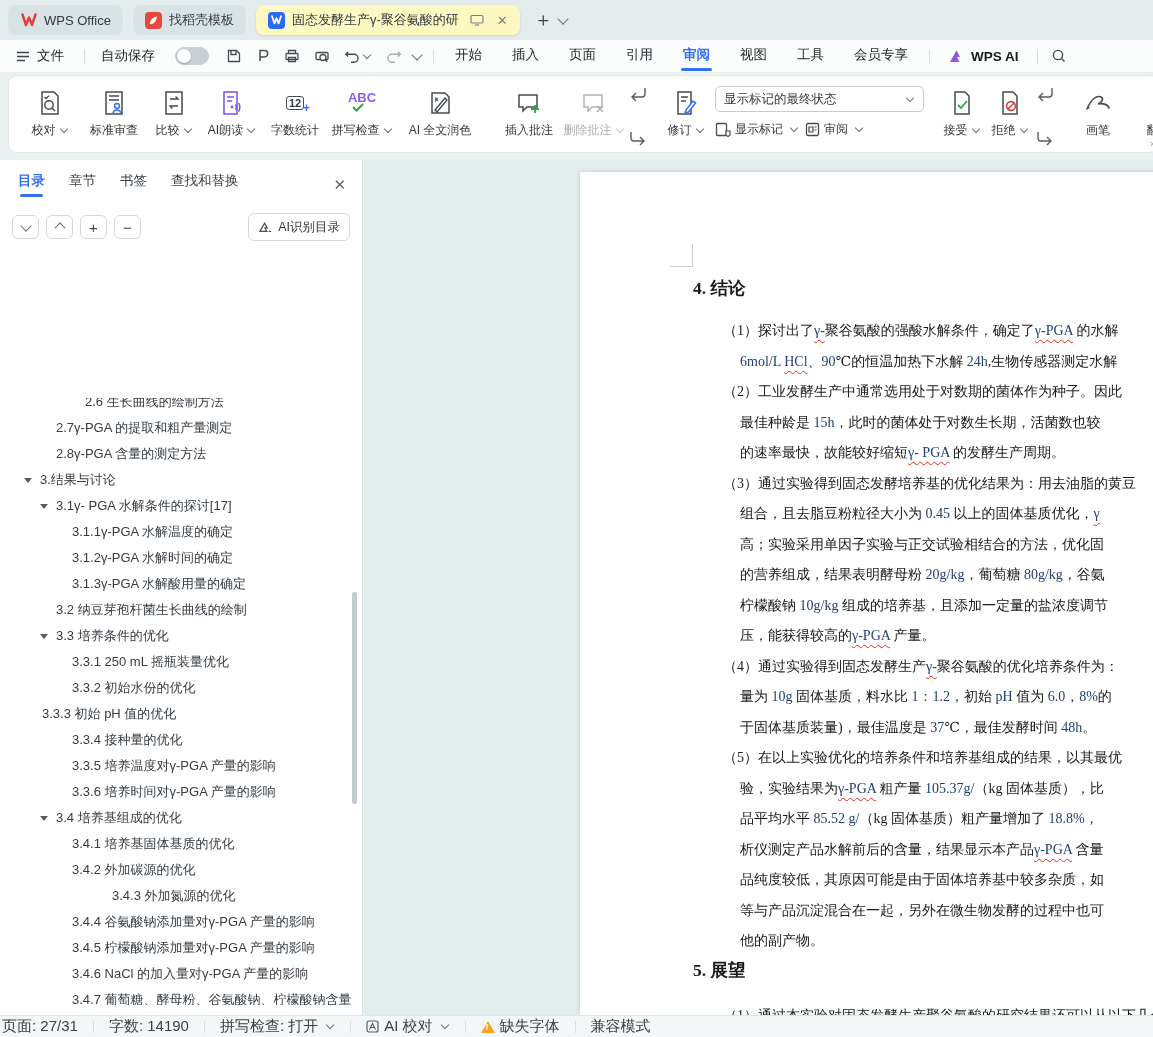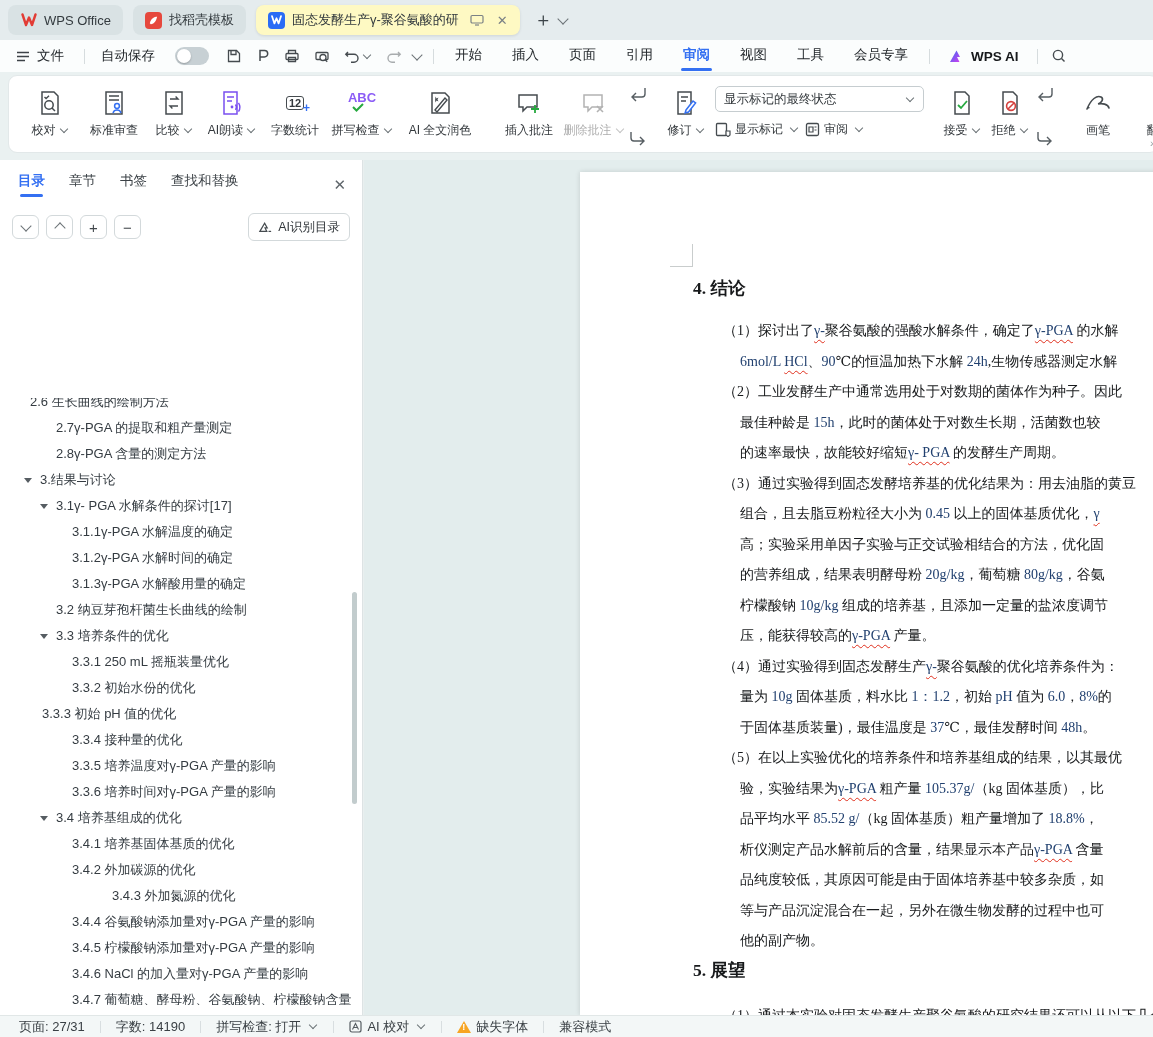--- a/index.html
+++ b/index.html
@@ -88,22 +88,22 @@
          font-size:17.5px;font-weight:700;color:#17191b;white-space:nowrap}
   .dline{position:absolute;height:22px;line-height:22px;font-family:"Liberation Serif","DejaVu Serif",serif;
          font-size:14px;color:#17191b;white-space:nowrap}
   .dline .l{color:#21406f}
   .dline .sp{text-decoration:underline;text-decoration-style:wavy;text-decoration-color:#e0301e;
              text-decoration-thickness:1px;text-underline-offset:4px}
   .clipline{position:absolute;left:143px;top:835px;height:8px;overflow:hidden;
             font-family:"Liberation Serif","DejaVu Serif",serif;font-size:14px;color:#17191b;white-space:nowrap}
   
   .statusbar{position:absolute;left:0;bottom:0;width:100%;height:22px;background:#f3f7f7;
-             border-top:1px solid #e1e7e7;display:flex;align-items:center;font-size:13px;color:#3a4045;
-             padding-left:17px;box-sizing:border-box}
+             border-top:1px solid #e1e7e7;display:flex;align-items:center;font-size:15px;color:#3a4045;
+             box-sizing:border-box}
   .sitem{display:flex;align-items:center;gap:5px;padding:0 2px}
   .sdiv{width:1px;height:12px;background:#d8dee0;margin:0 13px}
   .warn{width:0;height:0;border-left:7px solid transparent;border-right:7px solid transparent;
         border-bottom:12px solid #f7a523;position:relative}
   .warn::after{content:"!";position:absolute;left:-2px;top:1px;font-size:9px;color:#fff;font-weight:700}
 </style>
 </head>
 <body>
 
 <div class="tabbar">
@@ -494,21 +494,21 @@
     <span class="aitoc">
       <svg width="15" height="13" viewBox="0 0 17 15">
           <path d="M2 12 L7.5 2.5 L10.5 8 L8 8 L10 12 Z" fill="none" stroke="#454b4f" stroke-width="1.4"></path>
           <path d="M12 12 h3" stroke="#454b4f" stroke-width="1.4"></path>
         </svg>
       <span>AI识别目录</span>
     </span>
   </div>
   <div class="toc">
     <div class="toc-inner" id="toc-inner">
-        <div class="toc-item" style="padding-left: 30px;"><span>2.6 生长曲线的绘制方法</span></div>
+        <div class="toc-item" style="padding-left: 85px;"><span>2.6 生长曲线的绘制方法</span></div>
         <div class="toc-item" style="padding-left: 56px;"><span>2.7γ-PGA 的提取和粗产量测定</span></div>
         <div class="toc-item" style="padding-left: 56px;"><span>2.8γ-PGA 含量的测定方法</span></div>
         <div class="toc-item" style="padding-left: 40px;"><span class="tri" style="left: 24px;"></span><span>3.结果与讨论</span></div>
         <div class="toc-item" style="padding-left: 56px;"><span class="tri" style="left: 40px;"></span><span>3.1γ- PGA 水解条件的探讨[17]</span></div>
         <div class="toc-item" style="padding-left: 72px;"><span>3.1.1γ-PGA 水解温度的确定</span></div>
         <div class="toc-item" style="padding-left: 72px;"><span>3.1.2γ-PGA 水解时间的确定</span></div>
         <div class="toc-item" style="padding-left: 72px;"><span>3.1.3γ-PGA 水解酸用量的确定</span></div>
         <div class="toc-item" style="padding-left: 56px;"><span>3.2 纳豆芽孢杆菌生长曲线的绘制</span></div>
         <div class="toc-item" style="padding-left: 56px;"><span class="tri" style="left: 40px;"></span><span>3.3 培养条件的优化</span></div>
         <div class="toc-item" style="padding-left: 72px;"><span>3.3.1 250 mL 摇瓶装量优化</span></div>

